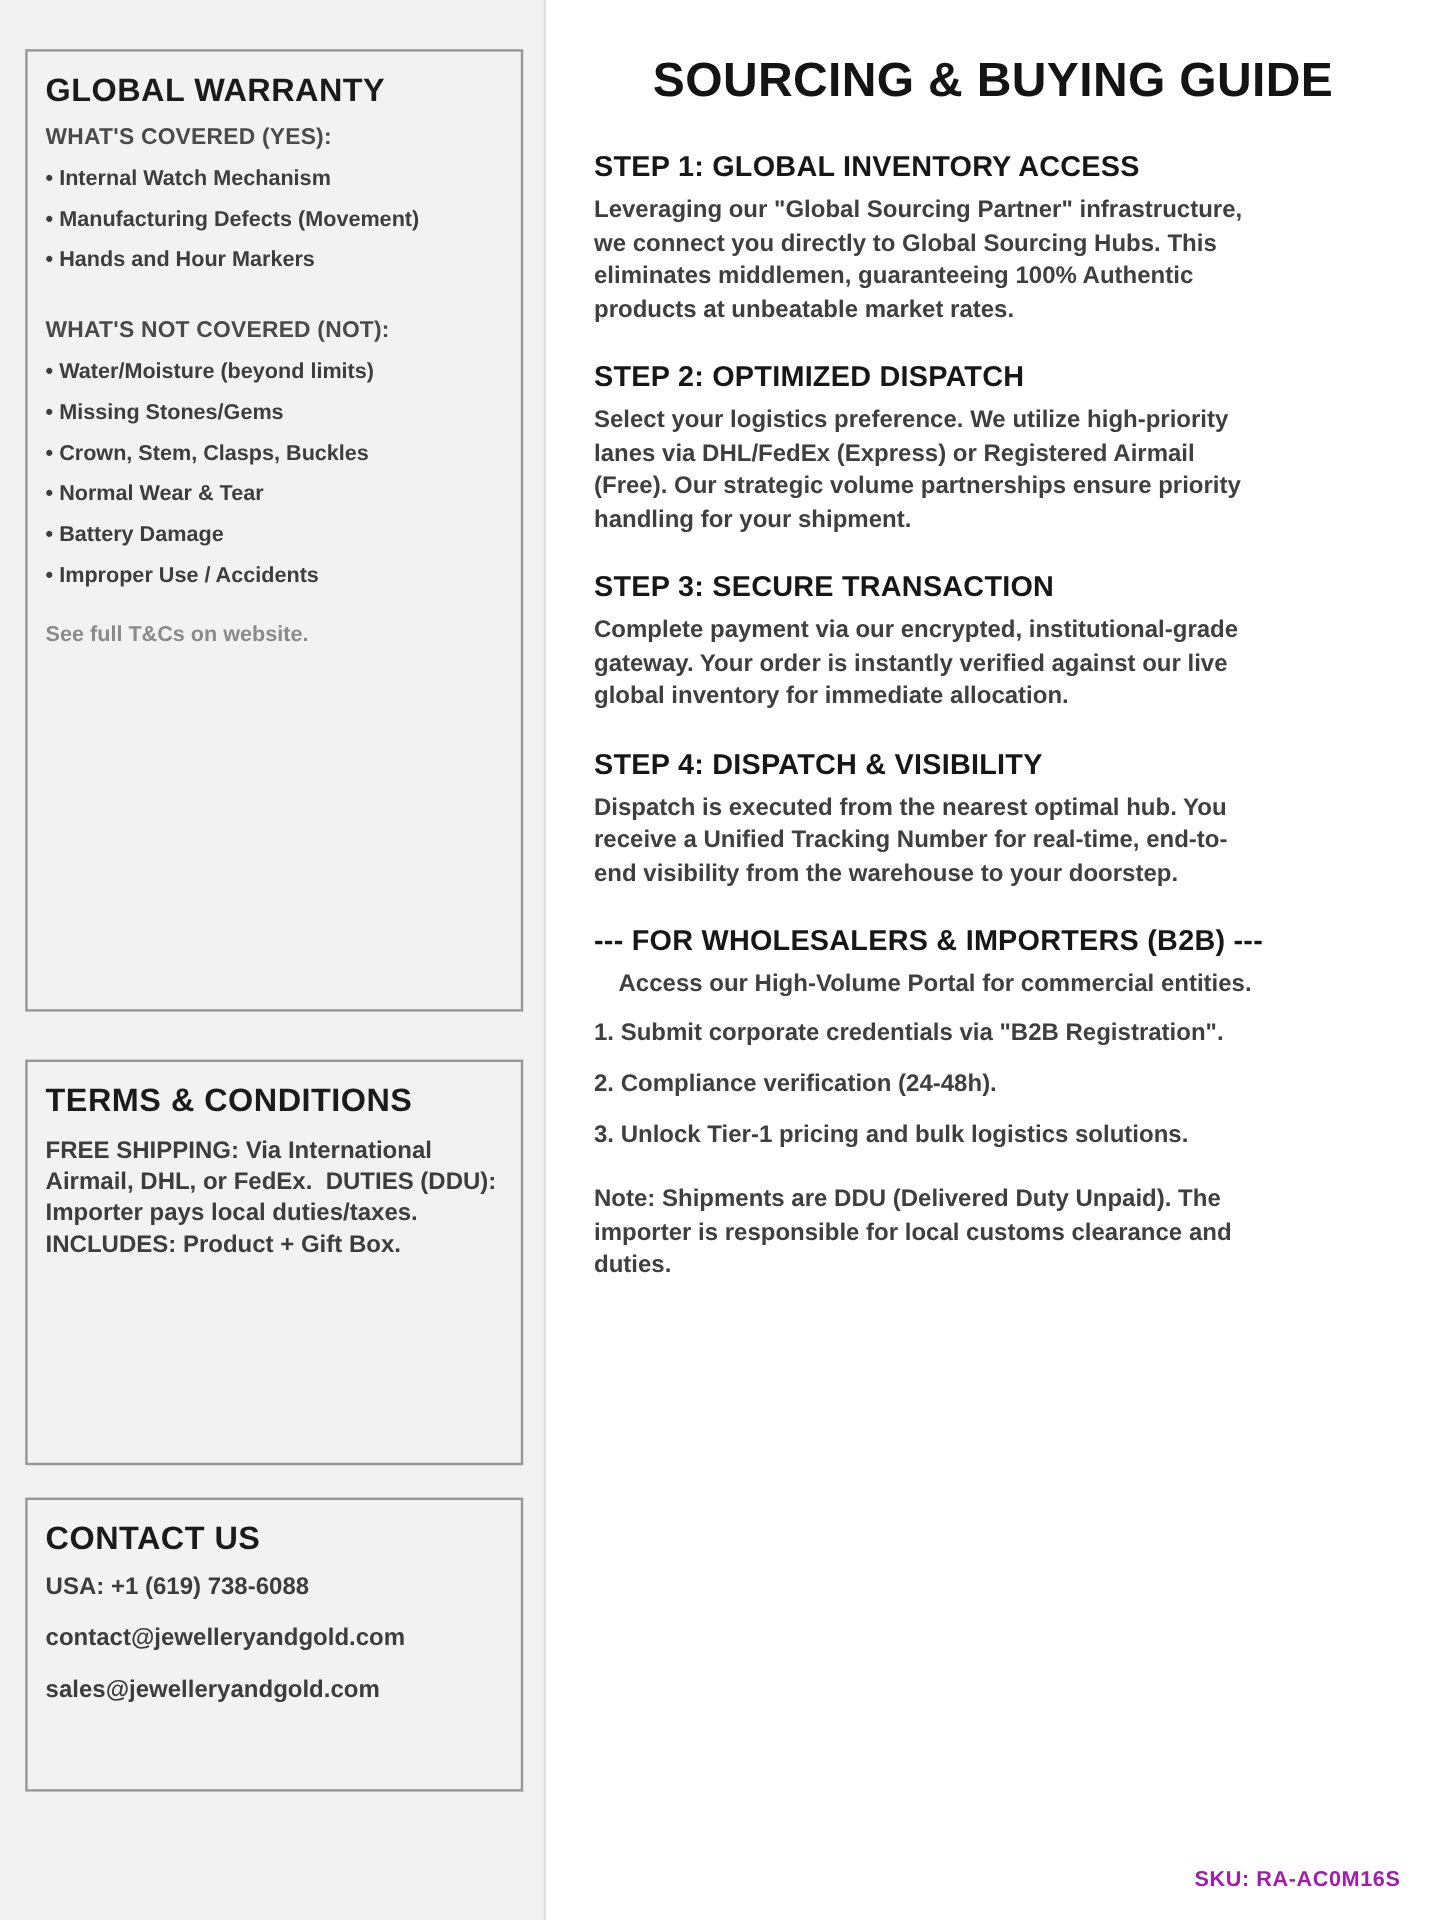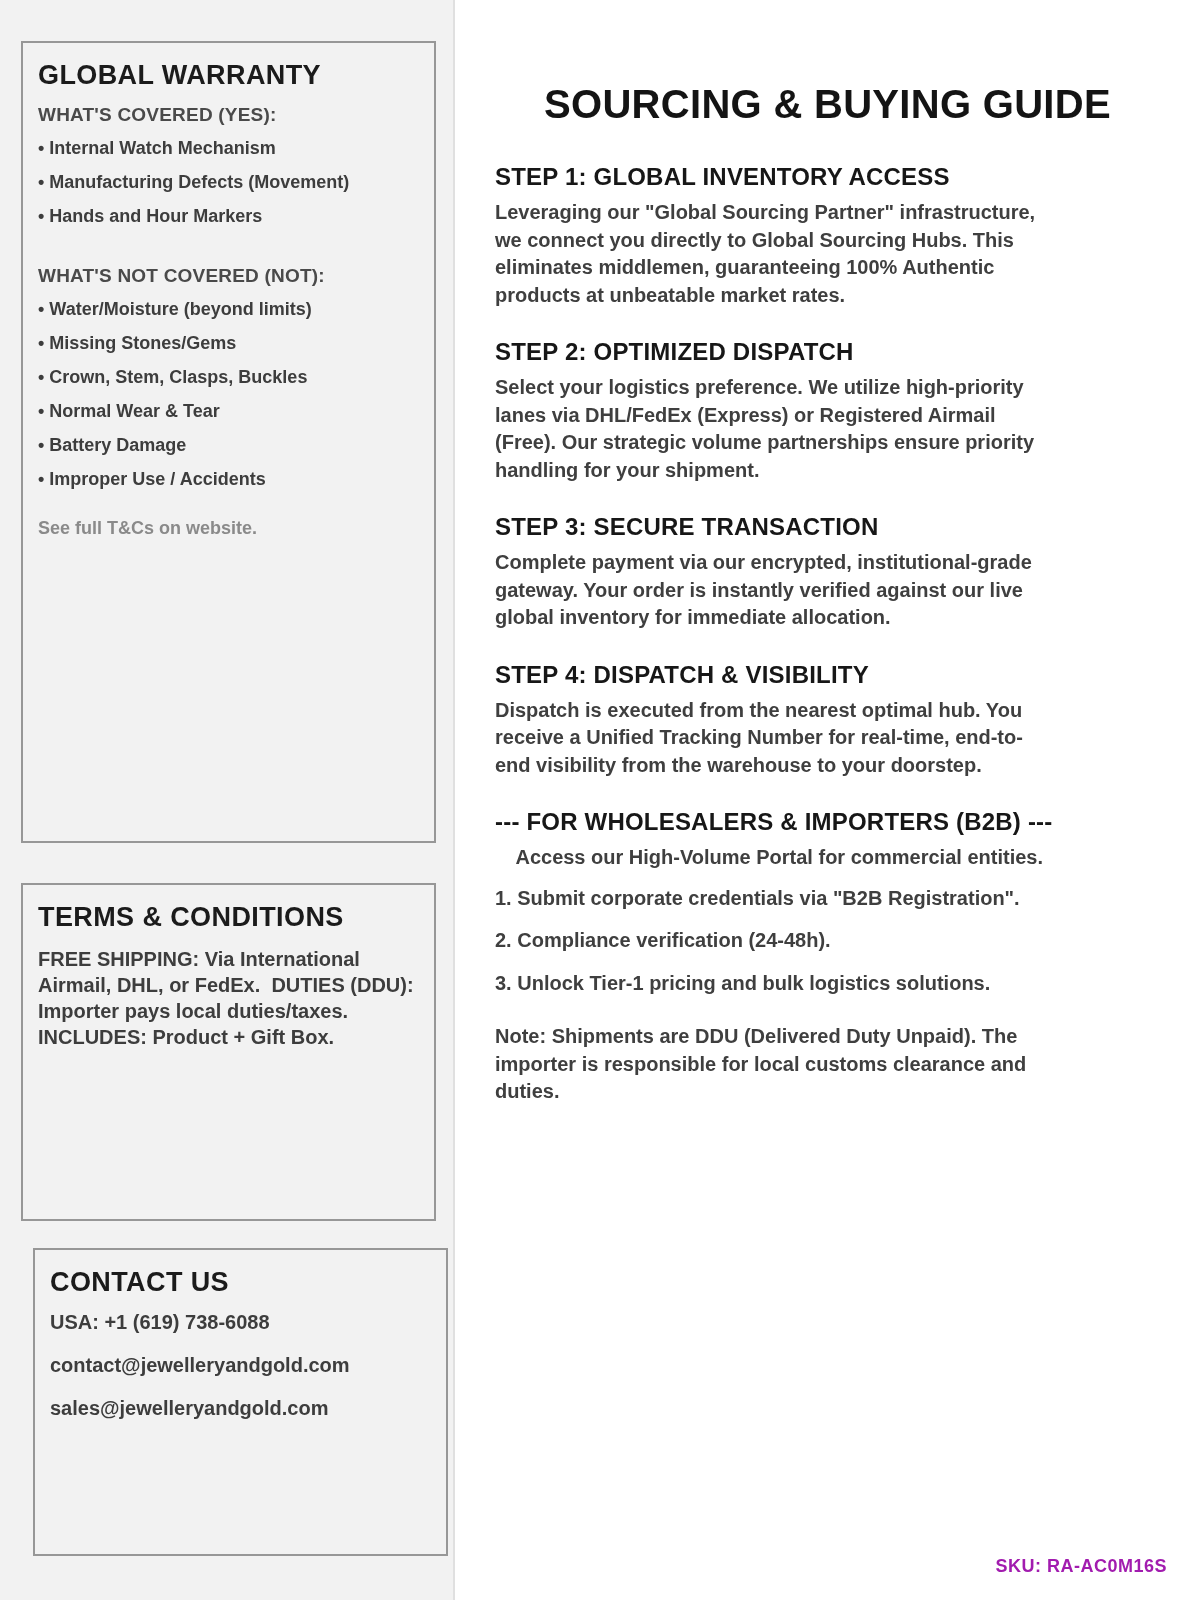--- a/index.html
+++ b/index.html
@@ -11,21 +11,21 @@
   }
   
   .sidebar {
     position:absolute; left:0; top:0; width:455px; height:1600px;
     background:#f2f2f2; border-right:2px solid #e0e0e0;
     padding:41px 18px 0 21px;
   }
   .panel { border:2px solid #979797; width:415px; padding:17px 15px; background:#f2f2f2; }
   .panel-warranty { height:802px; margin-bottom:40px; }
   .panel-terms    { height:338px; margin-bottom:27px; }
-  .panel-contact  { height:308px;margin-left:12px; }
+  .panel-contact  { height:245px; }
   .panel-title {
     font-size:27px; font-weight:800; color:#1b1b1b;
     letter-spacing:0.4px; margin-bottom:13px;
   }
   .subhead { font-size:19px; font-weight:800; color:#4a4a4a; margin:0 0 5px; letter-spacing:0.2px; }
   .subhead.second { margin-top:32px; }
   ul.bullets { list-style:none; }
   .bullets li {
     font-size:18px; font-weight:700; color:#3d3d3d; line-height:34px;
   }
@@ -33,21 +33,21 @@
   .footnote { margin-top:22px; font-size:18px; font-weight:700; color:#8a8a8a; }
   .terms-body {
     font-size:20px; font-weight:700; color:#3d3d3d; line-height:26px;
     white-space:pre-wrap;
   }
   .contact-line { font-size:20px; font-weight:700; color:#3d3d3d; margin-bottom:20px; }
 
   
   .main {
     position:absolute; left:457px; top:0; width:743px; height:1600px;
-    padding:82px 40px 0 38px;
+    padding:45px 40px 0 38px;
   }
   .main-title {
     text-align:center; font-size:40px; font-weight:800; color:#141414;
     letter-spacing:0.3px; margin-bottom:36px; font-stretch:condensed;
     white-space:nowrap;
   }
   .step-heading {
     font-size:24px; font-weight:800; color:#171717; letter-spacing:0.2px;
     margin:29px 0 8px; font-stretch:condensed;
   }

